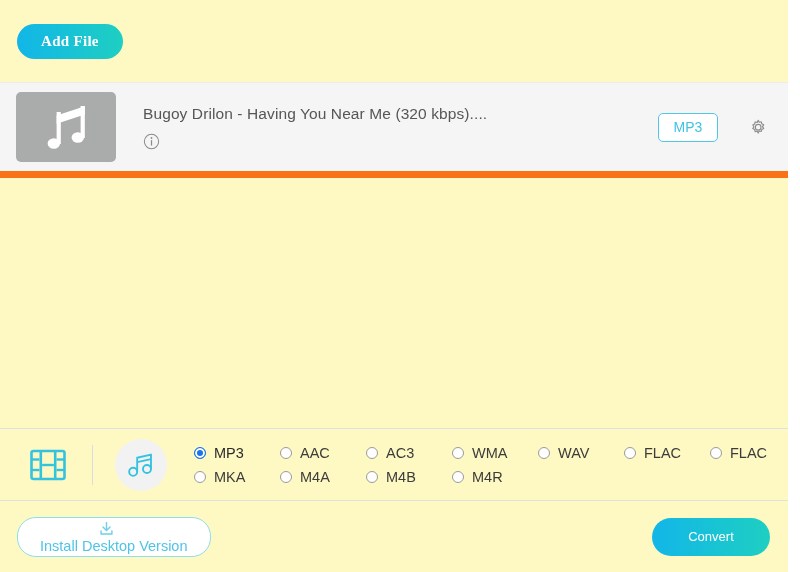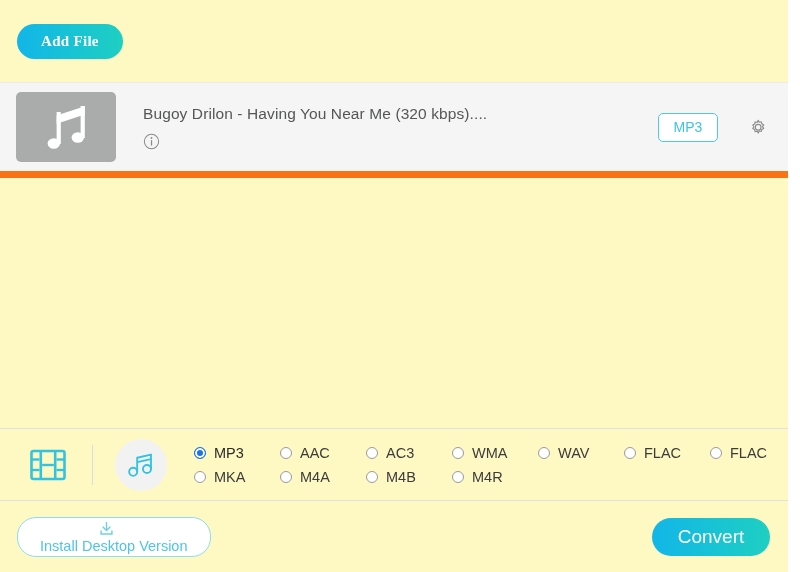--- a/index.html
+++ b/index.html
@@ -227,21 +227,21 @@
   .convert-btn {
     display: inline-flex;
     align-items: center;
     justify-content: center;
     height: 38px;
     width: 118px;
     border: none;
     border-radius: 19px;
     background: linear-gradient(to right, #12b6e8 0%, #1ecfc2 100%);
     color: #ffffff;
-    font-size: 19px;
+    font-size: 13px;
     cursor: pointer;
   }
 </style>
 </head>
 <body>
 
 <div class="app">
 
   <div class="topbar">
     <button class="add-file-btn">Add File</button>

